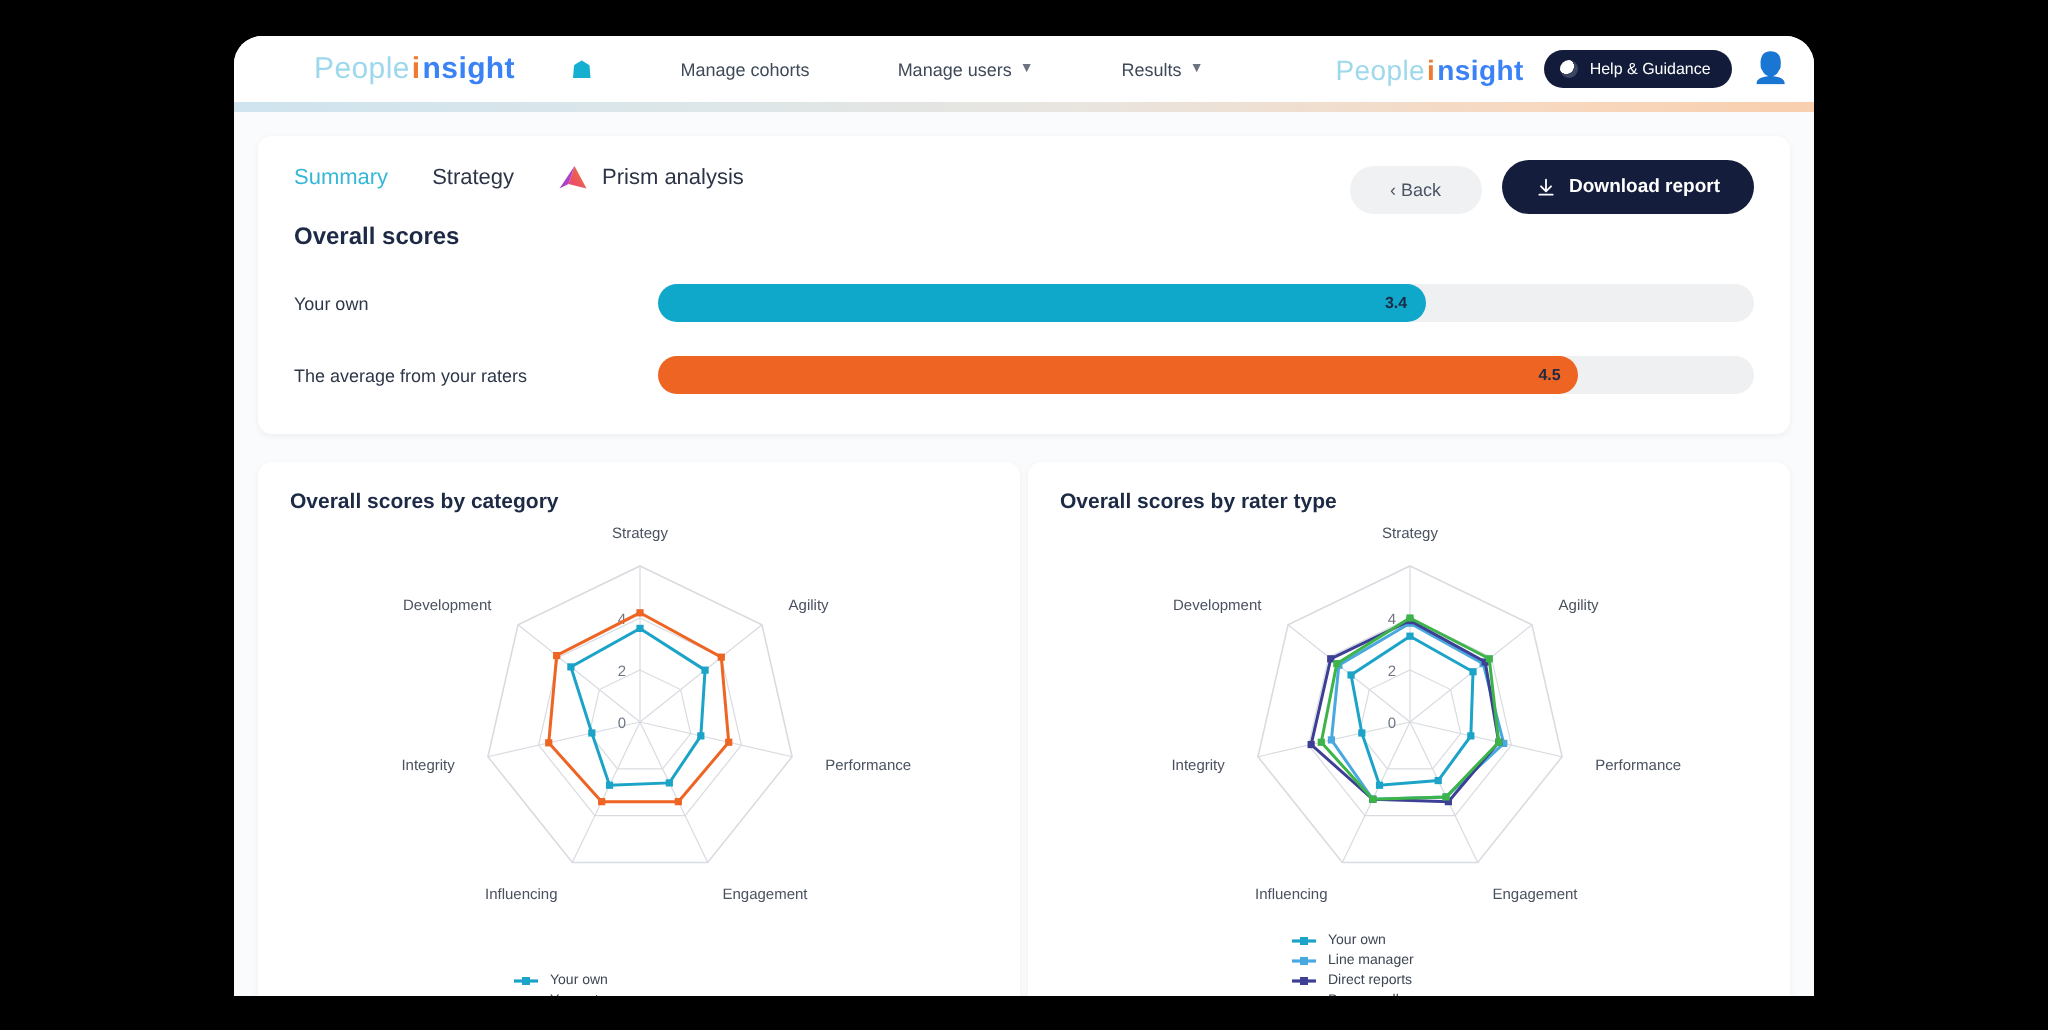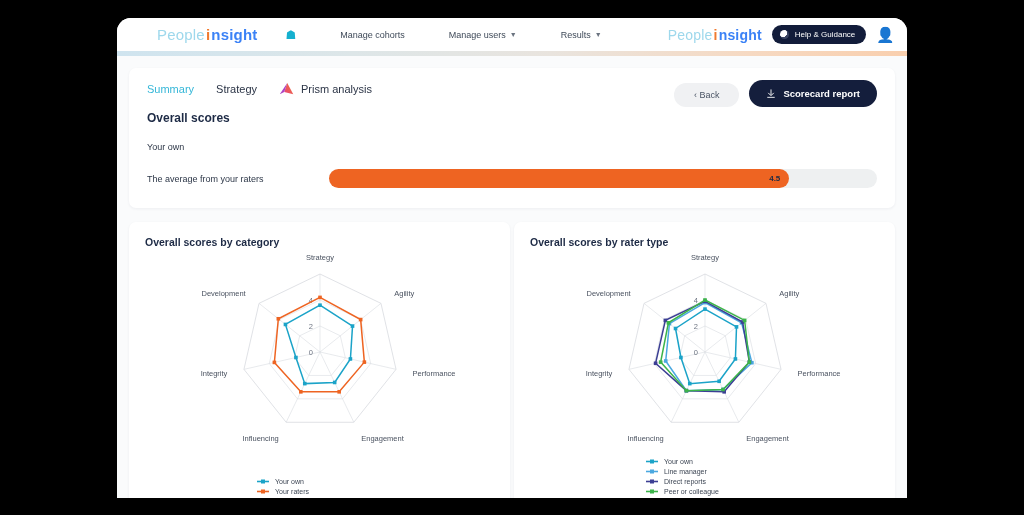--- a/index.html
+++ b/index.html
@@ -181,28 +181,33 @@
         </span>
       </div>
 
       <div class="actions">
         <button class="btn-back">‹ Back</button>
         <button class="btn-dl">
           <svg width="10" height="10" viewBox="0 0 12 12">
             <path d="M6 1 V7 M3 5 L6 8 L9 5" stroke="#fff" stroke-width="1.1" fill="none" stroke-linecap="round" stroke-linejoin="round"></path>
             <path d="M2 10 H10" stroke="#fff" stroke-width="1.1" stroke-linecap="round"></path>
           </svg>
-          <span>Scorecard  report</span>
+          <span>Download  report</span>
         </button>
       </div>
 
       <div class="section-title">Overall scores</div>
 
       <div class="bar-row">
         <span class="bar-label">Your own</span>
+        <div class="bar-track">
+          <div class="bar-fill" id="fill0" style="width: 70%; background: rgb(15, 168, 203);">
+            <span>3.4</span>
+          </div>
+        </div>
       </div>
 
       <div class="bar-row">
         <span class="bar-label">The average from your raters</span>
         <div class="bar-track">
           <div class="bar-fill" id="fill1" style="width: 84%; background: rgb(238, 100, 34);">
             <span>4.5</span>
           </div>
         </div>
       </div>

